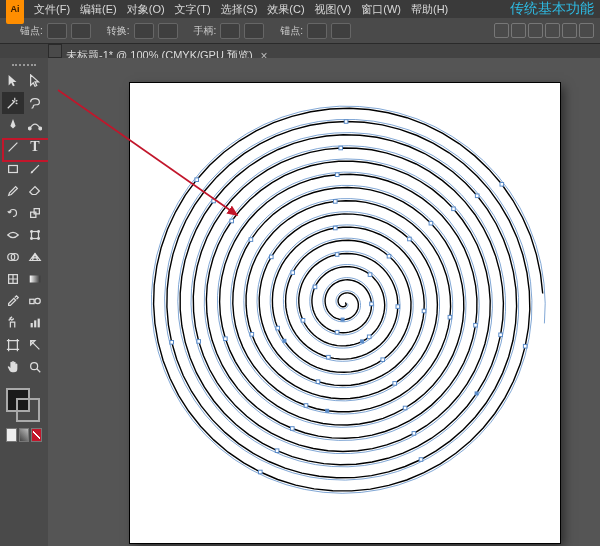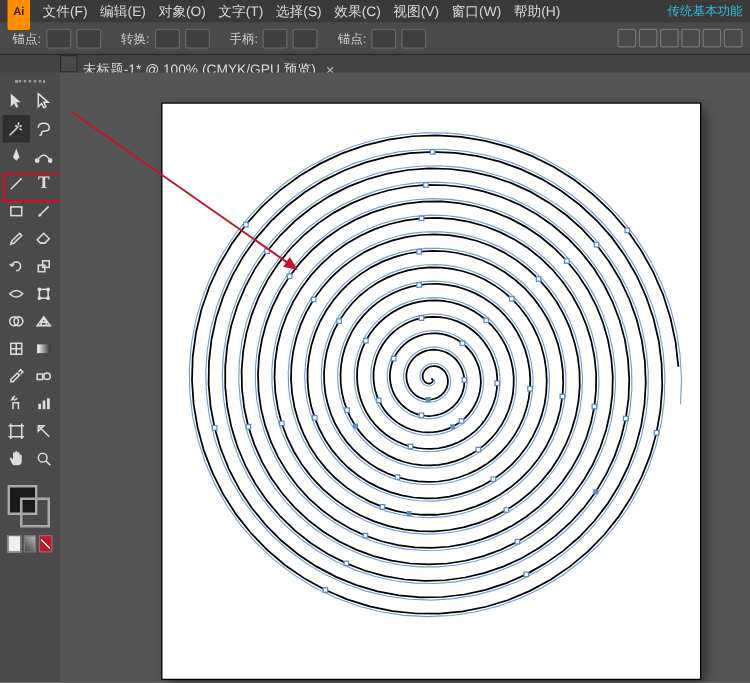--- a/index.html
+++ b/index.html
@@ -23,30 +23,30 @@
     gap:10px;
     font-size:11px;
   }
   .app-badge{
     width:18px;height:30px;
     background:#ff8e00;border-radius:2px;
     display:flex;align-items:center;justify-content:center;
     color:#3a1d00;font-weight:bold;font-size:9px;
   }
   .menu-item{white-space:nowrap;text-align:right;}
-  .menu-right{margin-left:auto;color:#2ebbe3;font-size:10px;padding-right:6px;}
+  .menu-right{margin-left:auto;color:#2ebbe3;font-size:14px;padding-right:6px;}
 
   
   .ctrl-row{
     height:26px;
     background:#4a4a4a;
     border-bottom:1px solid #2a2a2a;
     display:flex;
     align-items:center;
-    padding-left:10px;
+    padding-left:20px;
     gap:16px;
     font-size:10px;
     color:#cfcfcf;
   }
   .ctrl-chunk{display:flex;align-items:center;gap:4px;}
   .mini-icon{
     width:15px;height:15px;
     border:1px solid #777;border-radius:2px;
     display:inline-block;
   }

